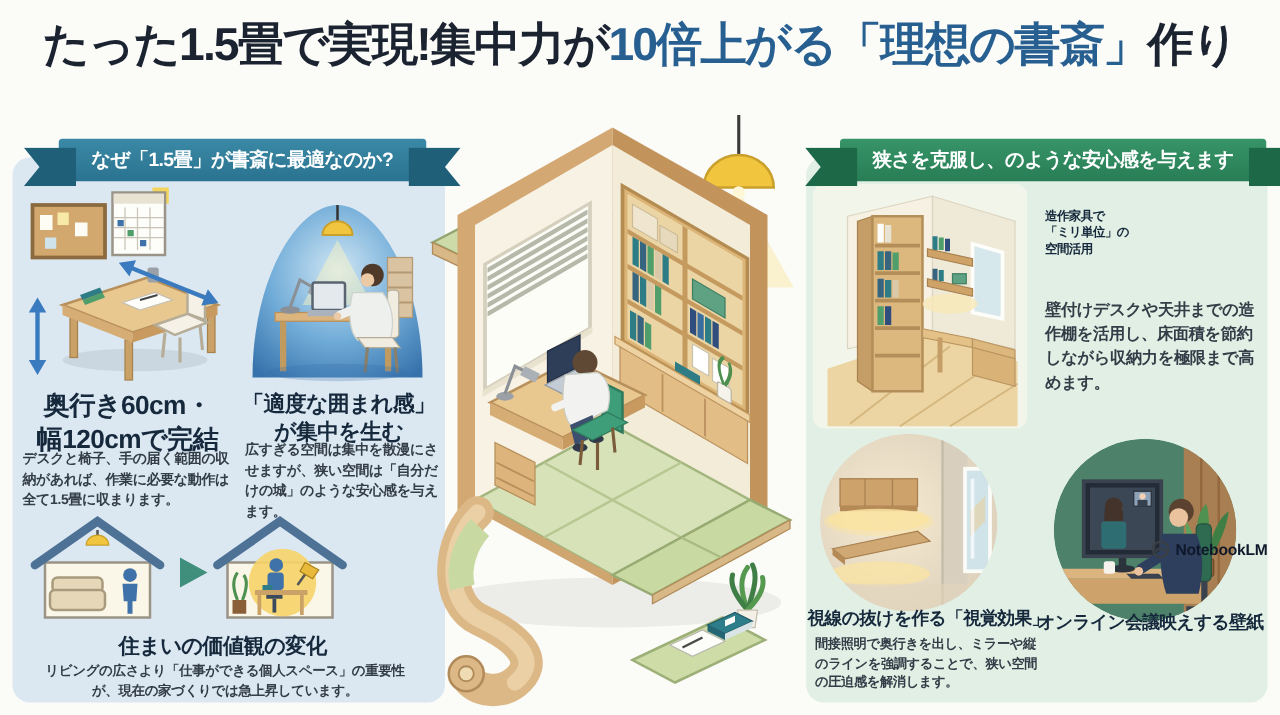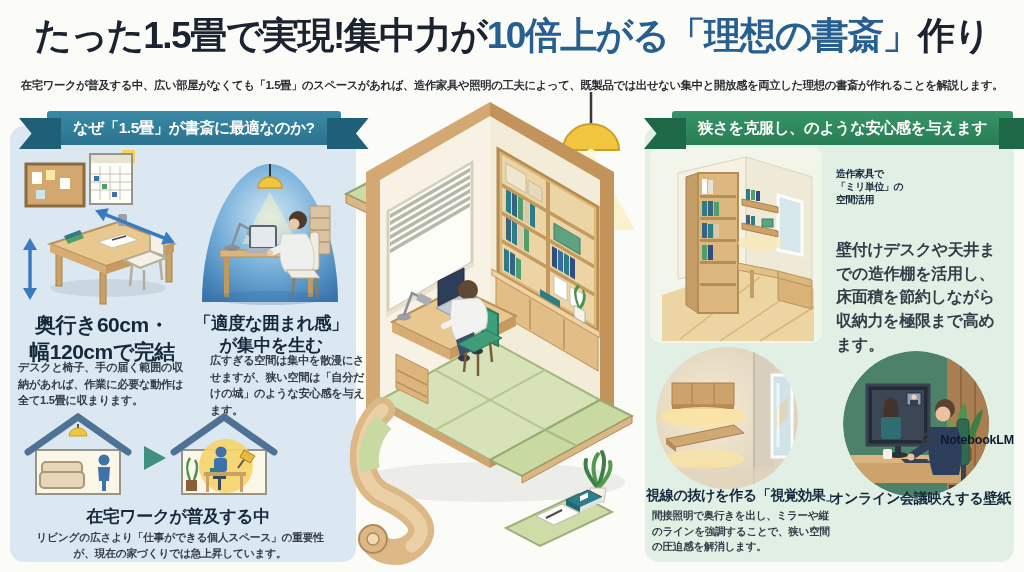--- a/index.html
+++ b/index.html
@@ -34,26 +34,26 @@
 
   
   .blk-h{position:absolute;z-index:2;margin:0;font-weight:900;color:#16293c;
          white-space:pre-line;line-height:1.28;letter-spacing:-0.5px;}
   .blk-b{position:absolute;z-index:2;margin:0;font-weight:600;color:#333d47;
          line-height:1.48;letter-spacing:-0.3px;}
 
   .lh1{left:12px;top:312px;width:180px;text-align:center;font-size:21px;}
   .lb1{left:18px;top:359px;width:172px;font-size:11.2px;}
   .lh2{left:190px;top:312px;width:162px;text-align:center;font-size:17.5px;}
-  .lb2{left:196px;top:352px;width:158px;font-size:11.2px;margin-left:14px;}
+  .lb2{left:196px;top:352px;width:158px;font-size:11.2px;}
   .lh3{left:12px;top:506px;width:332px;text-align:center;font-size:17px;}
   .lb3{left:28px;top:530px;width:304px;text-align:center;font-size:10.8px;}
 
   .rh1{left:836px;top:168px;width:176px;font-size:10px;}
-  .rb1{left:836px;top:238px;width:172px;font-size:16px;}
+  .rb1{left:836px;top:238px;width:172px;font-size:13px;}
   .rh2{left:646px;top:486px;width:200px;font-size:14.2px;}
   .rb2{left:652px;top:508px;width:180px;font-size:10.6px;}
   .rh3{left:830px;top:489px;width:190px;font-size:14.2px;}
   .rb3{left:837px;top:511px;width:178px;font-size:10.6px;}
 
   
   .illus{position:absolute;z-index:2;}
   .i-desk{left:16px;top:148px;width:168px;height:158px;}
   .i-dome{left:194px;top:148px;width:152px;height:158px;}
   .i-houses{left:24px;top:410px;width:308px;height:94px;}
@@ -65,21 +65,20 @@
   
   .footer{position:absolute;right:10px;bottom:4px;z-index:5;display:flex;align-items:center;gap:4px;}
   .footer span{font-size:12.5px;font-weight:700;color:#0f172a;letter-spacing:-0.2px;}
 </style>
 </head>
 <body>
 
 <div class="page">
 
   <h1 class="title"><span>たった1.5畳で実現!集中力が</span><span class="accent">10倍上がる</span><span class="accent">「理想の書斎」</span><span>作り</span></h1>
-  <p class="subtitle">在宅ワークが普及する中、広い部屋がなくても「1.5畳」のスペースがあれば、造作家具や照明の工夫によって、既製品では出せない集中と開放感を両立した理想の書斎が作れることを解説します。</p>
 
   <div class="panel left"></div>
   <div class="panel right"></div>
 
   <div class="ribbon blue">なぜ「1.5畳」が書斎に最適なのか?</div>
   <div class="ribbon green">狭さを克服し、のような安心感を与えます</div>
 
   <svg class="illus i-desk" viewBox="0 0 168 158">
     <g>
       <rect x="10" y="16" width="58" height="42" fill="#d3a86e" stroke="#8a6a3e" stroke-width="3"></rect>
@@ -201,21 +200,21 @@
       <circle cx="197" cy="42" r="5.5" fill="#3f72a8"></circle>
       <rect x="190" y="48" width="13" height="14" rx="3" fill="#3f72a8"></rect>
       <rect x="189" y="66" width="13" height="3" fill="#3a4a5c"></rect>
         <rect x="194" y="69" width="3" height="11" fill="#3a4a5c"></rect>
       <path d="M214 58 L224 44" stroke="#555" stroke-width="2"></path>
       <polygon points="220,40 231,46 226,53 216,47" fill="#e8b93a" stroke="#a8821e"></polygon>
       <rect x="186" y="58" width="8" height="4" fill="#2e7d86"></rect>
     </g>
   </svg>
 
-  <p class="blk-h lh3">在宅ワークが普及する中</p>
+  <p class="blk-h lh3">住まいの価値観の変化</p>
   <p class="blk-b lb3">リビングの広さより「仕事ができる個人スペース」の重要性が、現在の家づくりでは急上昇しています。</p>
 
   <svg class="illus i-center" viewBox="0 0 320 480">
     <g>
       <polygon points="6,102 98,54 174,90 82,138" fill="#cddba8" stroke="#93a571" stroke-width="2"></polygon>
       <line x1="52" y1="78" x2="128" y2="114" stroke="#a8bb82" stroke-width="2"></line>
       <polygon points="6,102 82,138 82,147 6,111" fill="#d8b887" stroke="#b08a58"></polygon>
     </g>
     <g>
       <line x1="251" y1="0" x2="251" y2="44" stroke="#3a3a3a" stroke-width="2.5"></line>

